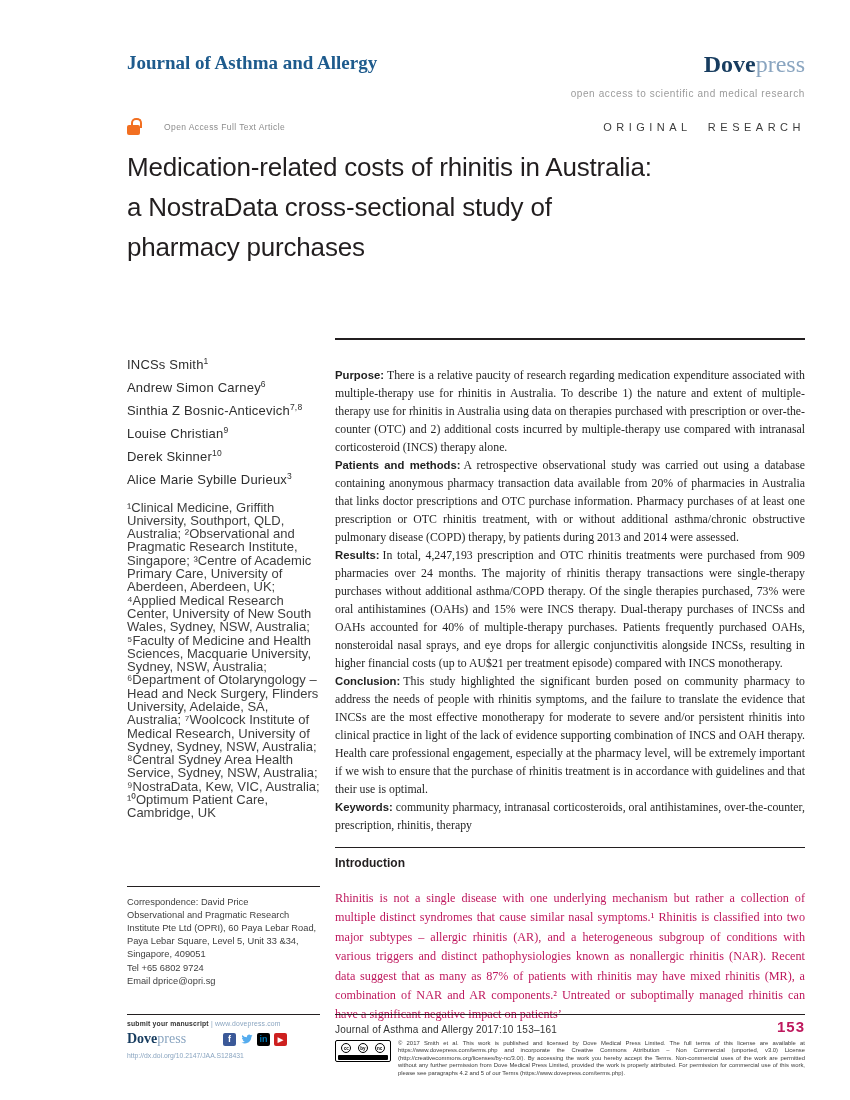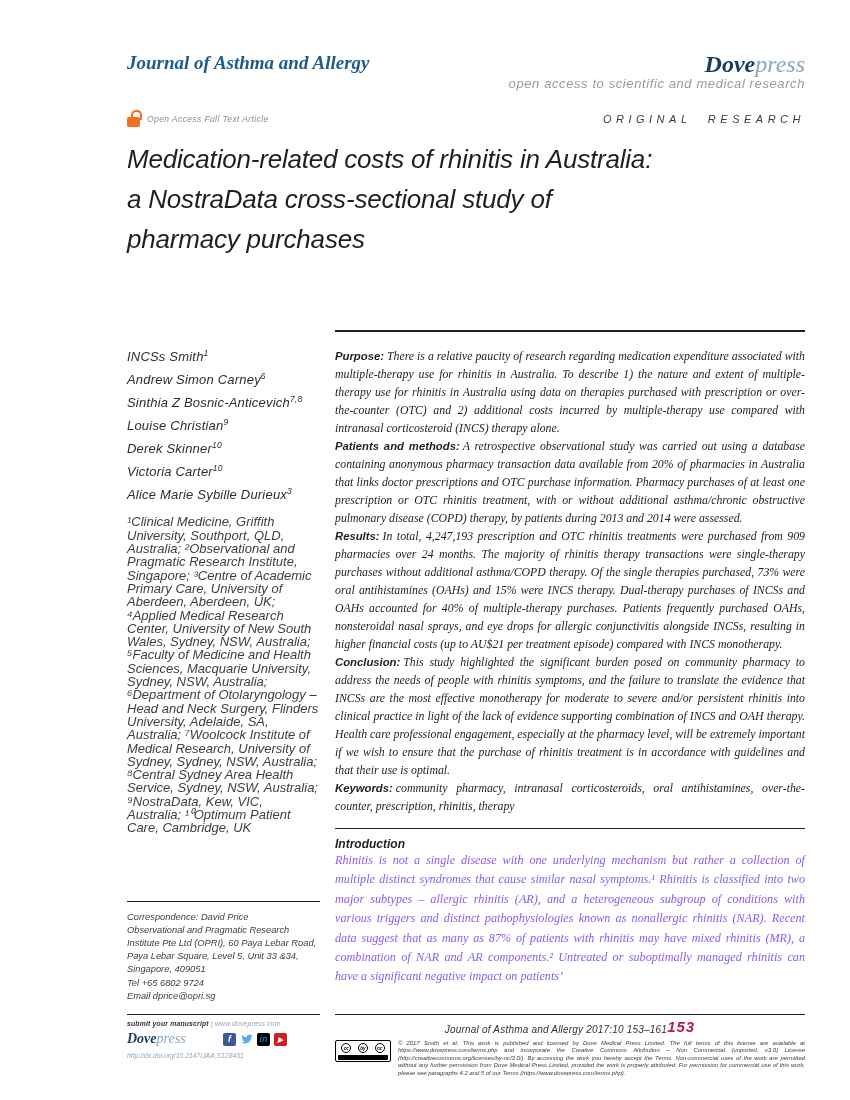--- a/index.html
+++ b/index.html
@@ -1,34 +1,34 @@
 <!DOCTYPE html>
 <html><head>
 <meta charset="utf-8">
 <style>
   * { margin:0; padding:0; box-sizing:border-box; }
   body { background:#fff; }
   .page {
     position:relative; width:790px; height:1100px; margin:0 auto;
     background:#fff; overflow:hidden;
-    font-family:"Liberation Sans", sans-serif; color:#231f20;font-style:italic;
+    font-family:"Liberation Sans", sans-serif; color:#231f20;
   }
   .content { position:absolute; left:97px; width:678px; top:0; }
 
   
   .hdr-row1 { display:flex; justify-content:space-between; align-items:flex-start; padding-top:52px; }
   .journal-name { font-family:"Liberation Serif", serif; font-weight:bold; font-size:19px; color:#1e5b8d; }
   .brand-block { text-align:right; }
   .brand { font-family:"Liberation Serif", serif; font-size:24px; line-height:24px; }
   .brand .dove { color:#173c5f; font-weight:bold; }
   .brand .press { color:#8aa5c0; }
-  .tagline { font-size:13px; color:#9b9b9b; letter-spacing:.6px; margin-top:0; }
+  .tagline { font-size:10px; color:#9b9b9b; letter-spacing:.6px; margin-top:12px; }
 
   .hdr-row2 { display:flex; justify-content:space-between; align-items:center; margin-top:20px; }
-  .oa-badge { display:flex; align-items:center; gap:7px; }
+  .oa-badge { display:flex; align-items:center; gap:24px; }
   .oa-lock { position:relative; width:13px; height:10px; background:#f26f21; border-radius:2px; display:inline-block; margin-top:6px; }
   .oa-lock::before { content:''; position:absolute; top:-7px; left:4px; width:7px; height:8px;
     border:2.5px solid #f26f21; border-bottom:none; border-radius:5px 5px 0 0; }
   .oa-label { font-size:8.5px; color:#8c8c8c; letter-spacing:.4px; }
   .article-type { font-size:11px; color:#3c3c3c; letter-spacing:4.5px; word-spacing:9px; }
 
   
   .title { margin-top:12px; font-size:26px; line-height:40px; font-weight:400; color:#221e1f; letter-spacing:-.2px; }
 
   
@@ -36,47 +36,47 @@
   .col-left { width:193px; flex:none; padding-top:85px; }
   .col-right { width:470px; flex:none; margin-top:71px; }
 
   .author { font-size:13px; line-height:19.6px; color:#2e2e2e; letter-spacing:.2px; }
   .author sup { font-size:8.5px; }
   .affiliations { margin-top:11px; font-size:13px; line-height:13.3px; color:#3e3e3e; }
   .corr-rule { border:none; border-top:1.3px solid #231f20; margin-top:66px; }
   .correspondence { margin-top:9px; font-size:9.3px; line-height:13.2px; color:#3e3e3e; }
 
   .abs-rule { border:none; border-top:2px solid #231f20; }
-  .abstract { margin-top:15px; }
+  .abstract { margin-top:26px; }
   .abs { font-family:"Liberation Serif", serif; font-size:11.8px; line-height:18px; text-align:justify; color:#1f1f1f; }
   .abs b { font-family:"Liberation Sans", sans-serif; font-size:11.3px; font-weight:bold; margin-right:3px; }
   .intro-rule { border:none; border-top:1.3px solid #231f20; margin-top:13px; }
   .intro-heading { margin-top:8px; font-size:12px; font-weight:bold; color:#231f20; }
-  .intro-para { margin-top:0; font-family:"Liberation Serif", serif; font-size:12.2px; line-height:19.4px; text-align:justify; color:#8b5cf6; }
+  .intro-para { margin-top:19px; font-family:"Liberation Serif", serif; font-size:12.2px; line-height:19.4px; text-align:justify; color:#be185d; }
 
   
   .footer-left { position:absolute; left:97px; top:1014px; width:193px; border-top:1.3px solid #231f20; padding-top:5px; }
   .submit-line { font-size:6.8px; letter-spacing:.2px; }
   .submit-line .strong { font-weight:bold; color:#333; }
   .submit-line .url { color:#8aa5c0; }
   .logo-row { display:flex; align-items:center; justify-content:space-between; margin-top:4px; width:160px; }
   .brand-small { font-family:"Liberation Serif", serif; font-size:14px; }
   .brand-small .dove { color:#173c5f; font-weight:bold; }
   .brand-small .press { color:#8aa5c0; }
   .social { display:flex; gap:4px; align-items:center; }
   .sicon { width:13px; height:13px; border-radius:2px; display:flex; align-items:center; justify-content:center;
            font-size:9px; font-weight:bold; color:#fff; line-height:1; }
   .fb { background:#3b5998; }
   .tw { background:#fff; }
   .li { background:#000000; color:#0077b5; font-size:9px; }
   .yt { background:#cd201f; font-size:7px; }
   .doi-line { margin-top:5px; font-size:6.8px; color:#8aa5c0; }
 
   .footer-right { position:absolute; left:305px; top:1014px; width:470px; border-top:1.3px solid #231f20; padding-top:3px; }
-  .cite-row { display:flex; justify-content:center; align-items:flex-end; }
+  .cite-row { display:flex; justify-content:space-between; align-items:flex-end; }
   .citation { font-size:10px; color:#333; letter-spacing:.2px; }
   .pageno { font-size:15px; font-weight:bold; color:#be185d; letter-spacing:1px; }
   .license-row { display:flex; gap:7px; margin-top:5px; }
   .cc-badge { flex:none; width:56px; height:22px; border:1px solid #000; border-radius:2px; padding:1px 2px; }
   .cc-circles { display:flex; justify-content:space-around; align-items:center; height:12px; }
   .cc-c { width:10px; height:10px; border:1.2px solid #000; border-radius:50%; font-size:4.5px; font-weight:bold;
           display:flex; align-items:center; justify-content:center; color:#000; }
   .cc-bar { height:5px; background:#000; margin-top:1px; border-radius:1px; }
   .license-text { font-size:5.9px; line-height:7.4px; text-align:justify; color:#3a3a3a; }
 </style>
@@ -109,21 +109,20 @@
     </div>
 
     <div class="cols">
       <div class="col-left">
         <div>
           <div class="author"><span>INCSs Smith</span><sup>1</sup></div>
           <div class="author"><span>Andrew Simon Carney</span><sup>6</sup></div>
           <div class="author"><span>Sinthia Z Bosnic-Anticevich</span><sup>7,8</sup></div>
           <div class="author"><span>Louise Christian</span><sup>9</sup></div>
           <div class="author"><span>Derek Skinner</span><sup>10</sup></div>
-          <div class="author"><span>Victoria Carter</span><sup>10</sup></div>
           <div class="author"><span>Alice Marie Sybille Durieux</span><sup>3</sup></div>
         </div>
         <div class="affiliations">¹Clinical Medicine, Griffith University, Southport, QLD, Australia; ²Observational and Pragmatic Research Institute, Singapore; ³Centre of Academic Primary Care, University of Aberdeen, Aberdeen, UK; ⁴Applied Medical Research Center, University of New South Wales, Sydney, NSW, Australia; ⁵Faculty of Medicine and Health Sciences, Macquarie University, Sydney, NSW, Australia; ⁶Department of Otolaryngology – Head and Neck Surgery, Flinders University, Adelaide, SA, Australia; ⁷Woolcock Institute of Medical Research, University of Sydney, Sydney, NSW, Australia; ⁸Central Sydney Area Health Service, Sydney, NSW, Australia; ⁹NostraData, Kew, VIC, Australia; ¹⁰Optimum Patient Care, Cambridge, UK</div>
         <hr class="corr-rule">
         <div class="correspondence">
           <div>Correspondence: David Price</div>
           <div>Observational and Pragmatic Research Institute Pte Ltd (OPRI), 60 Paya Lebar Road, Paya Lebar Square, Level 5, Unit 33 &amp;34, Singapore, 409051</div>
           <div>Tel +65 6802 9724</div>
           <div>Email dprice@opri.sg</div>
         </div>

